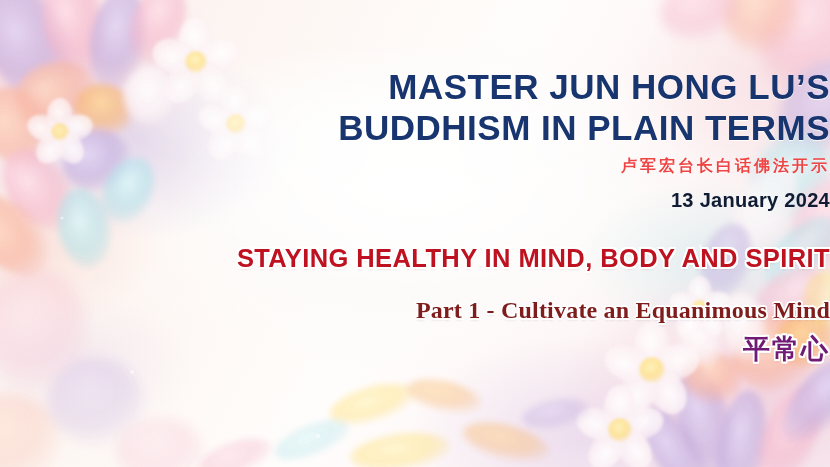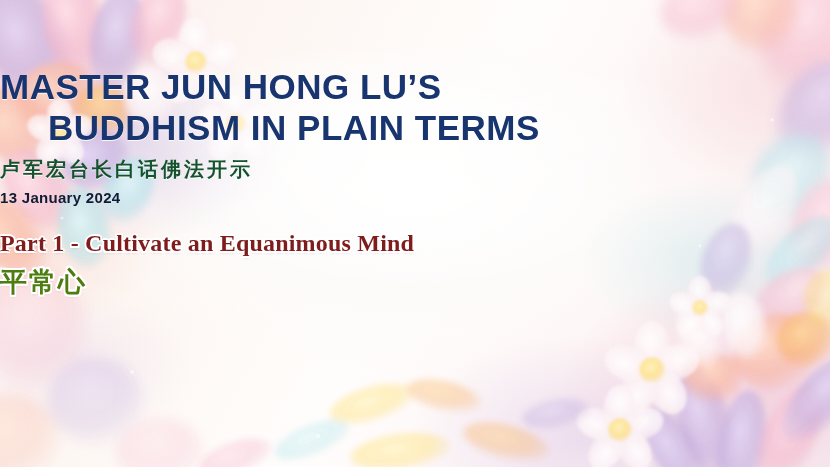--- a/index.html
+++ b/index.html
@@ -53,51 +53,51 @@
       radial-gradient(circle 2.5px at 772px 120px, rgba(255,255,255,0.85) 0%, rgba(255,255,255,0) 100%),
       radial-gradient(circle 2px   at 62px 218px,  rgba(255,255,255,0.85) 0%, rgba(255,255,255,0) 100%);
   }
 
   
   #content {
     position: absolute;
     inset: 0;
     display: flex;
     flex-direction: column;
-    align-items: flex-start;
+    align-items: flex-end;
     text-align: center;
   }
 
   .title-line {
     color: #18356f;
     font-weight: 900;
     font-size: 35px;
     letter-spacing: 0.5px;
     line-height: 1.06;
     text-transform: uppercase;
     white-space: nowrap;
     text-shadow: 0 1px 0 rgba(255,255,255,0.85);
   }
   #title-line-1 { margin-top: 68px; }
   #title-line-2 { margin-top: 4px; margin-left: 48px; }
 
   #title-cn {
     margin-top: 10px;
-    color: #14532d;
-    font-size: 20px;
+    color: #ef4444;
+    font-size: 16px;
     font-weight: 700;
     letter-spacing: 3px;
     white-space: nowrap;
     text-shadow: 0 1px 0 rgba(255,255,255,0.8);
   }
 
   #event-date {
-    margin-top: 6px;
+    margin-top: 12px;
     color: #101c33;
-    font-size: 15px;
+    font-size: 20px;
     font-weight: 700;
     letter-spacing: 0.3px;
   }
 
   .topic-line {
     color: #bf1220;
     font-weight: 800;
     font-size: 25.5px;
     letter-spacing: 0.4px;
     line-height: 1.12;
@@ -124,21 +124,21 @@
     text-shadow:
       -1.5px -1.5px 0 #fff,  1.5px -1.5px 0 #fff,
       -1.5px  1.5px 0 #fff,  1.5px  1.5px 0 #fff,
        0 -1.6px 0 #fff, 0 1.6px 0 #fff,
       -1.6px 0 0 #fff, 1.6px 0 0 #fff,
        0 2px 2.5px rgba(80,60,120,0.25);
   }
 
   #part-label-cn {
     margin-top: 7px;
-    color: #4d7c0f;
+    color: #701a75;
     font-weight: 700;
     font-size: 27px;
     letter-spacing: 2px;
     white-space: nowrap;
     text-shadow:
       -1.6px -1.6px 0 #fff,  1.6px -1.6px 0 #fff,
       -1.6px  1.6px 0 #fff,  1.6px  1.6px 0 #fff,
        0 -1.8px 0 #fff, 0 1.8px 0 #fff,
       -1.8px 0 0 #fff, 1.8px 0 0 #fff,
        0 2px 2.5px rgba(80,60,120,0.22);
@@ -328,20 +328,21 @@
   <div id="content">
 
     <div class="title-line" id="title-line-1">MASTER JUN HONG LU’S</div>
 
     <div class="title-line" id="title-line-2">BUDDHISM IN PLAIN TERMS</div>
 
     <div id="title-cn">卢军宏台长白话佛法开示</div>
 
     <div id="event-date">13 January 2024</div>
 
+    <div class="topic-line" id="topic-line-1">STAYING HEALTHY IN MIND, BODY AND SPIRIT</div>
 
 
     <div id="part-label">Part 1 - Cultivate an Equanimous Mind</div>
 
     <div id="part-label-cn">平常心</div>
 
   </div>
 </div>
 
 </body></html>

